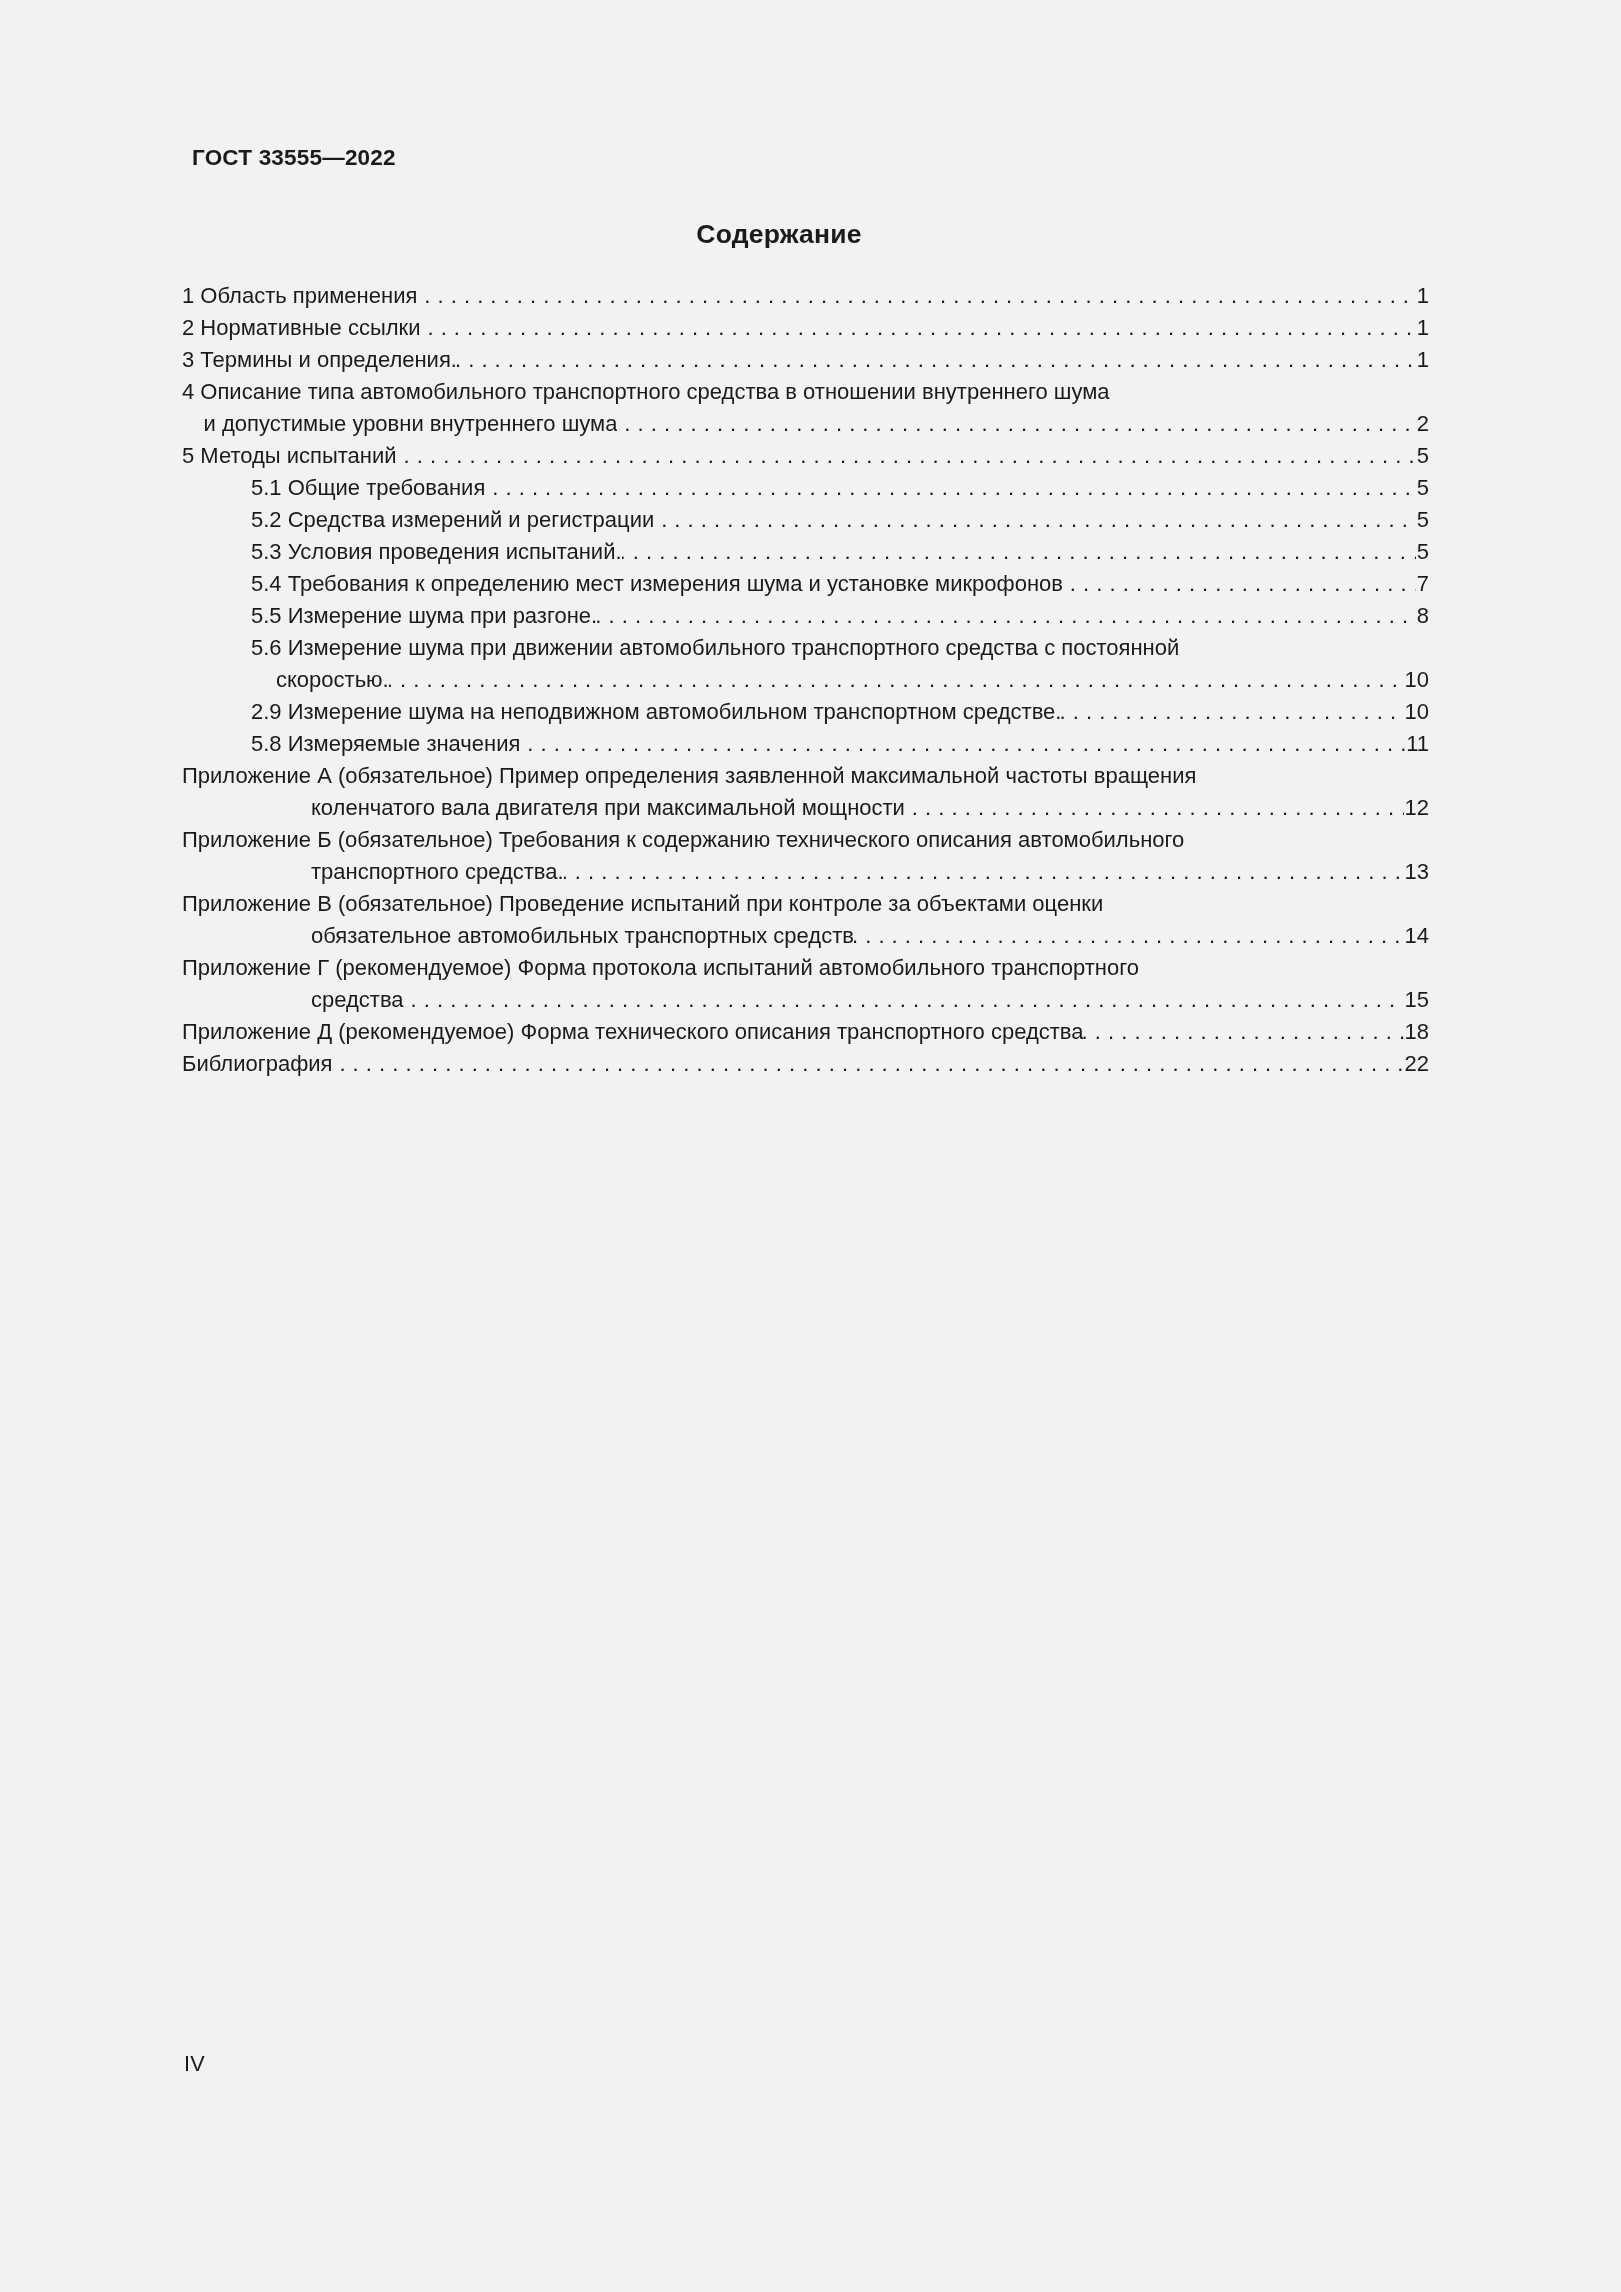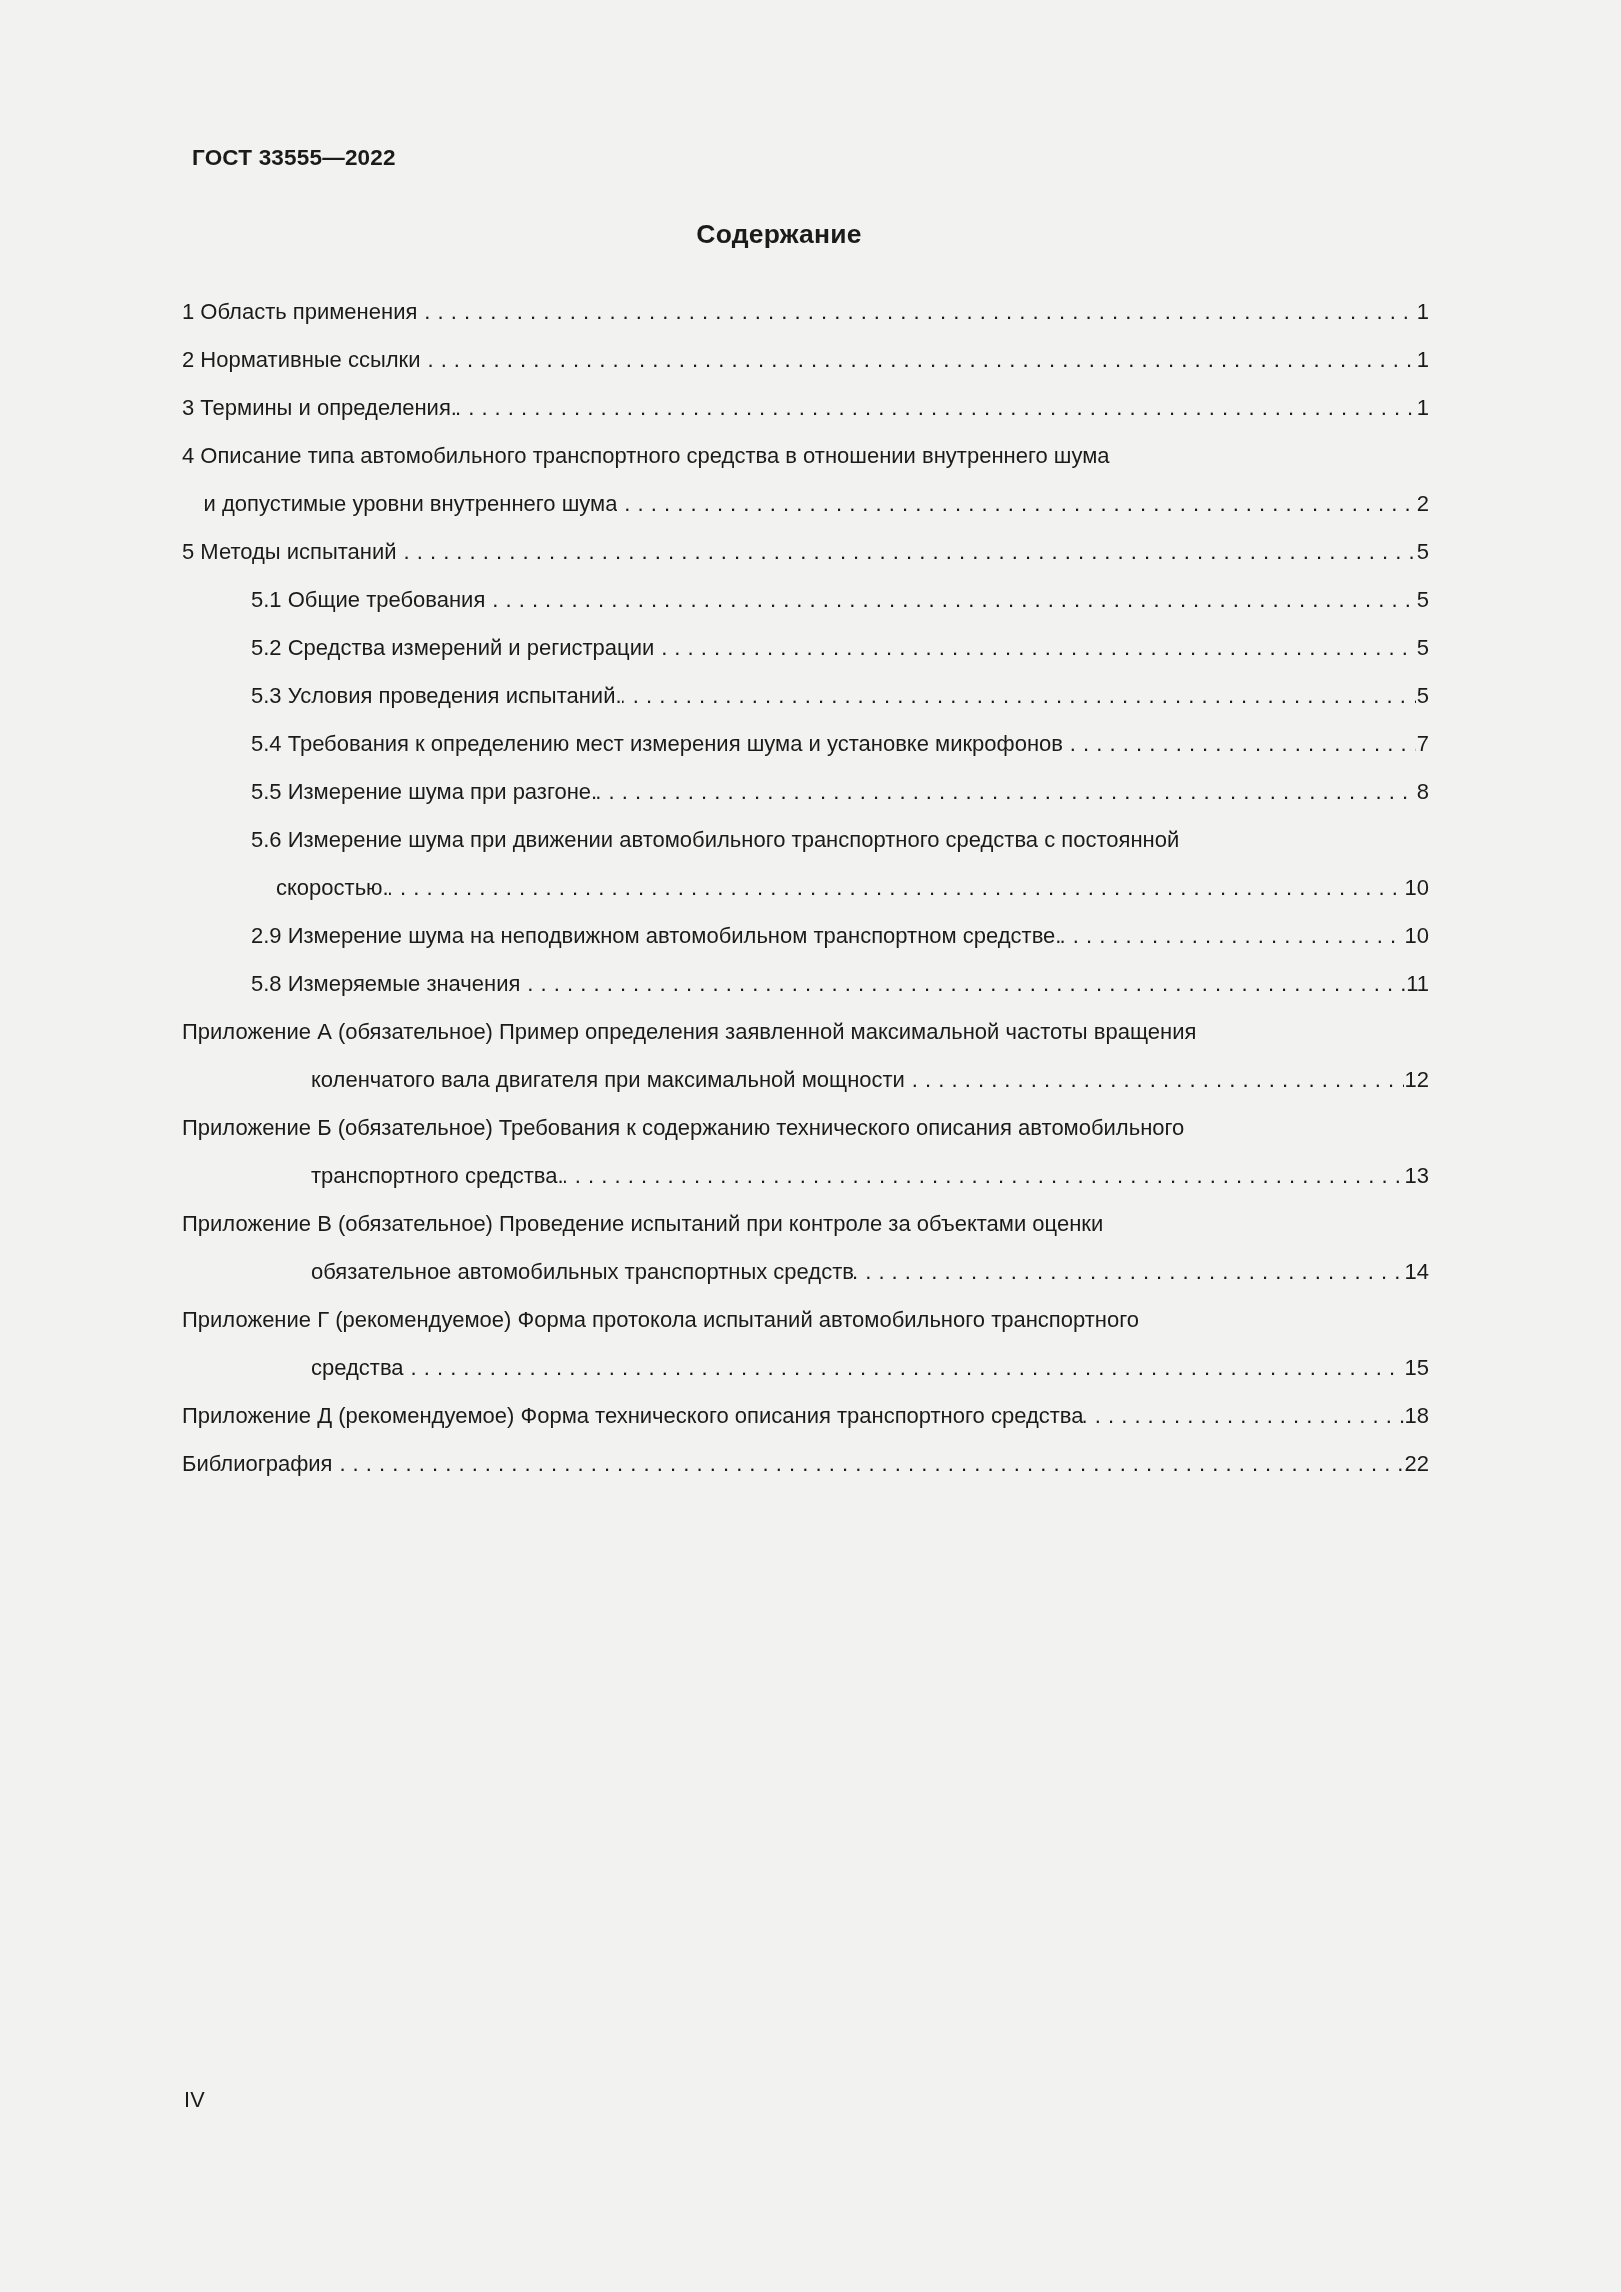--- a/index.html
+++ b/index.html
@@ -63,21 +63,20 @@
     display: block;
     width: 100%;
   }
 
   
   .toc-line {
     display: flex;
     align-items: flex-start;
     width: 100%;
     white-space: nowrap;
-    margin-top: 16px;
   }
 
   .toc-text {
     flex: 0 1 auto;
     white-space: nowrap;
     overflow: hidden;
   }
 
   
   .leader {
@@ -119,21 +118,20 @@
   
   .toc-line.plain .leader::after { content: ""; }
 
   
   .folio {
     position: absolute;
     left: 184px;
     top: 2051px;
     font-size: 21.6px;
     letter-spacing: 0.3px;
-    margin-top: 36px;
   }
 </style>
 </head>
 <body>
 
 <div class="page">
 
   <div class="doc-header">ГОСТ 33555—2022</div>
 
   <div class="toc-title">Содержание</div>

